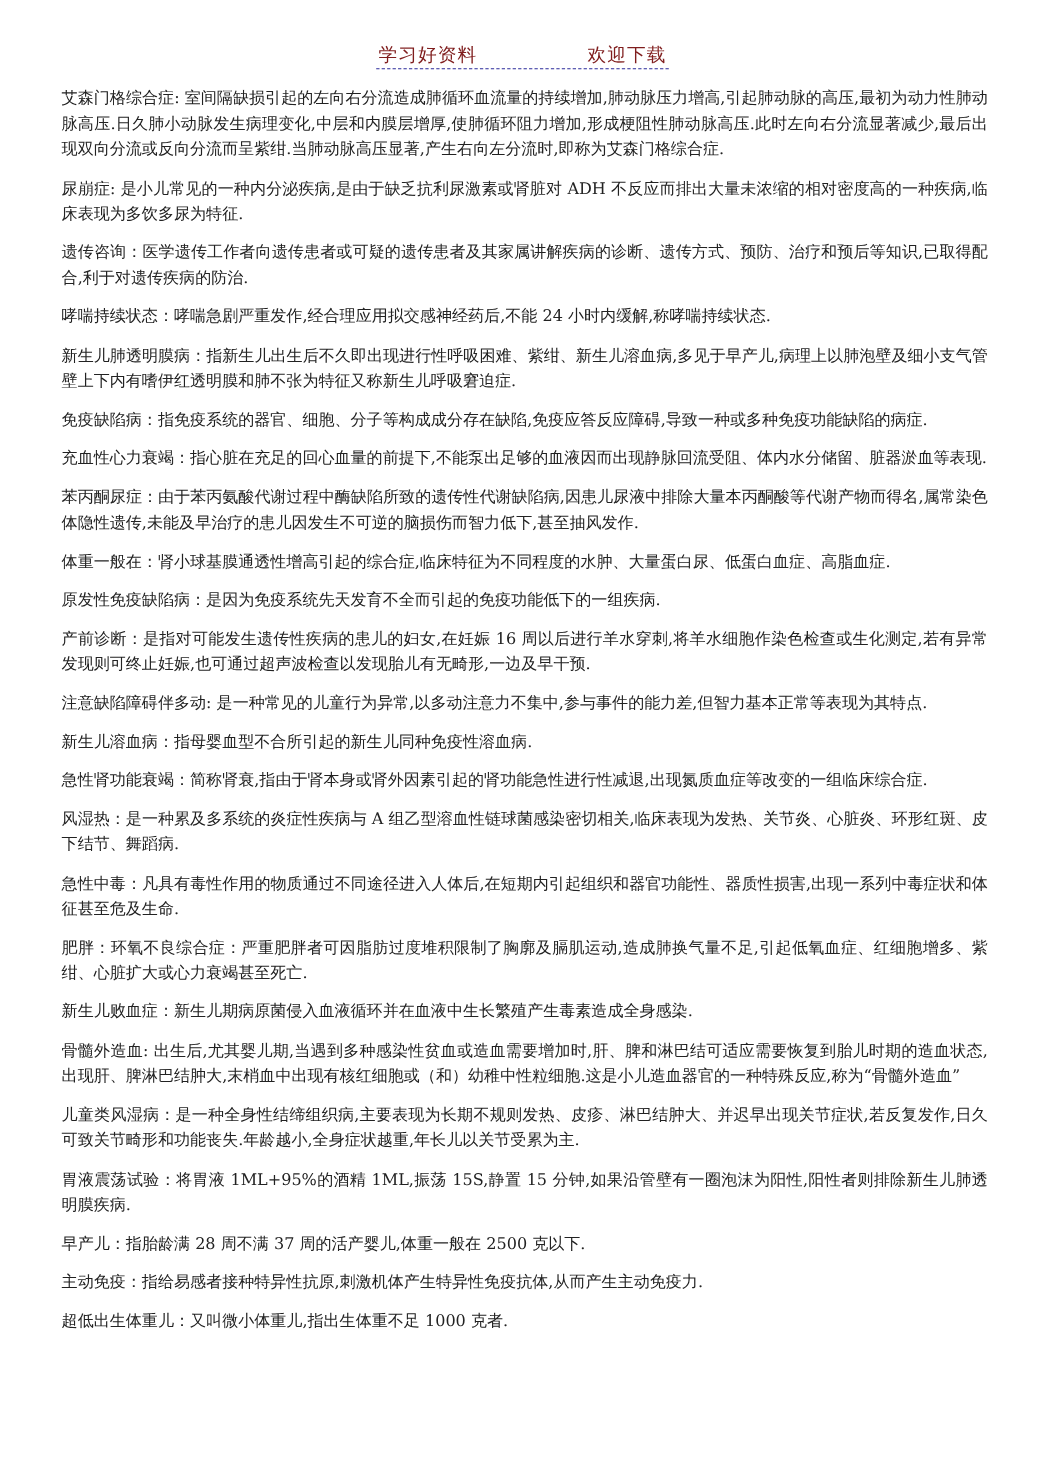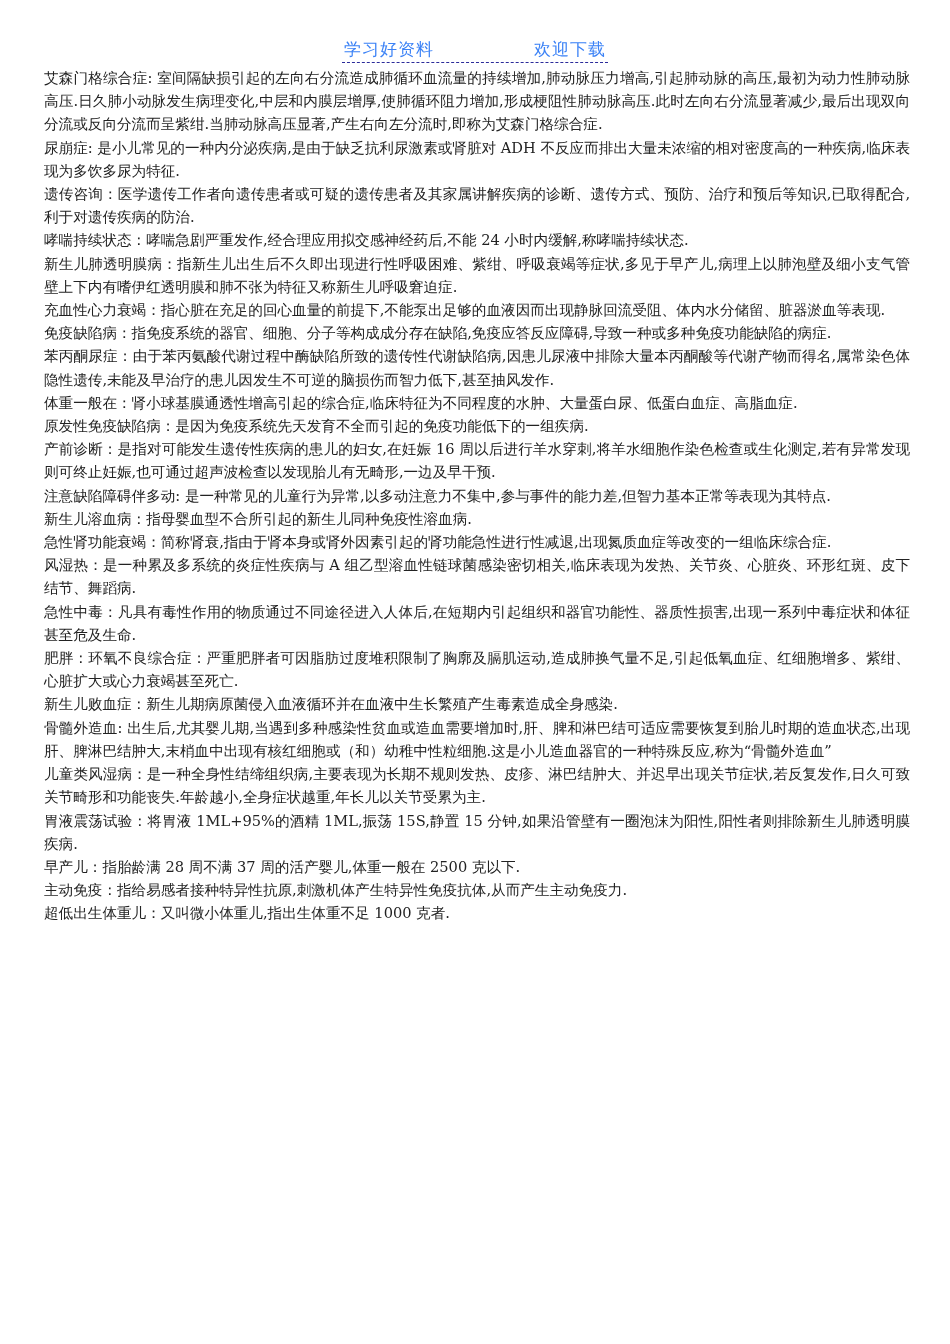--- a/index.html
+++ b/index.html
@@ -7,48 +7,48 @@
     width: 950px; height: 1344px; position: relative; overflow: hidden;
     font-family: "DejaVu Serif", "Liberation Serif", serif;
     color: #222222;
   }
   .header {
     position: absolute; top: 38px; left: 0; width: 950px;
     text-align: center;
   }
   .header-inner {
     display: inline-block;
-    font-size: 17px; color: #3b82f6;
+    font-size: 17px; color: #7f1d1d;
     border-bottom: 1.5px dashed #2b2b9a;
     padding: 0 2px 1px 2px;
     letter-spacing: 1px;
   }
   .header-inner .gap { display: inline-block; width: 100px; }
   .content {
     position: absolute; top: 66px; left: 44px; width: 866px;
     font-size: 14.6px; line-height: 23.2px;
     text-align: justify;
   }
-  .entry { margin: 0; }
+  .entry { margin: 12px; }
 </style>
 </head>
 <body>
 
 <div class="header">
   <span class="header-inner"><span>学习好资料</span><span class="gap"></span><span>欢迎下载</span></span>
 </div>
 
 <div class="content" id="content">
     <p class="entry"><span>艾森门格综合症</span><span>: </span><span>室间隔缺损引起的左向右分流造成肺循环血流量的持续增加,肺动脉压力增高,引起肺动脉的高压,最初为动力性肺动脉高压.日久肺小动脉发生病理变化,中层和内膜层增厚,使肺循环阻力增加,形成梗阻性肺动脉高压.此时左向右分流显著减少,最后出现双向分流或反向分流而呈紫绀.当肺动脉高压显著,产生右向左分流时,即称为艾森门格综合症.</span></p>
     <p class="entry"><span>尿崩症</span><span>: </span><span>是小儿常见的一种内分泌疾病,是由于缺乏抗利尿激素或肾脏对 ADH 不反应而排出大量未浓缩的相对密度高的一种疾病,临床表现为多饮多尿为特征.</span></p>
     <p class="entry"><span>遗传咨询</span><span>：</span><span>医学遗传工作者向遗传患者或可疑的遗传患者及其家属讲解疾病的诊断、遗传方式、预防、治疗和预后等知识,已取得配合,利于对遗传疾病的防治.</span></p>
     <p class="entry"><span>哮喘持续状态</span><span>：</span><span>哮喘急剧严重发作,经合理应用拟交感神经药后,不能 24 小时内缓解,称哮喘持续状态.</span></p>
-    <p class="entry"><span>新生儿肺透明膜病</span><span>：</span><span>指新生儿出生后不久即出现进行性呼吸困难、紫绀、呼吸衰竭等症状,多见于早产儿,病理上以肺泡壁及细小支气管壁上下内有嗜伊红透明膜和肺不张为特征又称新生儿呼吸窘迫症.</span></p>
+    <p class="entry"><span>新生儿肺透明膜病</span><span>：</span><span>指新生儿出生后不久即出现进行性呼吸困难、紫绀、新生儿溶血病,多见于早产儿,病理上以肺泡壁及细小支气管壁上下内有嗜伊红透明膜和肺不张为特征又称新生儿呼吸窘迫症.</span></p>
+    <p class="entry"><span>免疫缺陷病</span><span>：</span><span>指免疫系统的器官、细胞、分子等构成成分存在缺陷,免疫应答反应障碍,导致一种或多种免疫功能缺陷的病症.</span></p>
     <p class="entry"><span>充血性心力衰竭</span><span>：</span><span>指心脏在充足的回心血量的前提下,不能泵出足够的血液因而出现静脉回流受阻、体内水分储留、脏器淤血等表现.</span></p>
-    <p class="entry"><span>免疫缺陷病</span><span>：</span><span>指免疫系统的器官、细胞、分子等构成成分存在缺陷,免疫应答反应障碍,导致一种或多种免疫功能缺陷的病症.</span></p>
     <p class="entry"><span>苯丙酮尿症</span><span>：</span><span>由于苯丙氨酸代谢过程中酶缺陷所致的遗传性代谢缺陷病,因患儿尿液中排除大量本丙酮酸等代谢产物而得名,属常染色体隐性遗传,未能及早治疗的患儿因发生不可逆的脑损伤而智力低下,甚至抽风发作.</span></p>
     <p class="entry"><span>体重一般在</span><span>：</span><span>肾小球基膜通透性增高引起的综合症,临床特征为不同程度的水肿、大量蛋白尿、低蛋白血症、高脂血症.</span></p>
     <p class="entry"><span>原发性免疫缺陷病</span><span>：</span><span>是因为免疫系统先天发育不全而引起的免疫功能低下的一组疾病.</span></p>
     <p class="entry"><span>产前诊断</span><span>：</span><span>是指对可能发生遗传性疾病的患儿的妇女,在妊娠 16 周以后进行羊水穿刺,将羊水细胞作染色检查或生化测定,若有异常发现则可终止妊娠,也可通过超声波检查以发现胎儿有无畸形,一边及早干预.</span></p>
     <p class="entry"><span>注意缺陷障碍伴多动</span><span>: </span><span>是一种常见的儿童行为异常,以多动注意力不集中,参与事件的能力差,但智力基本正常等表现为其特点.</span></p>
     <p class="entry"><span>新生儿溶血病</span><span>：</span><span>指母婴血型不合所引起的新生儿同种免疫性溶血病.</span></p>
     <p class="entry"><span>急性肾功能衰竭</span><span>：</span><span>简称肾衰,指由于肾本身或肾外因素引起的肾功能急性进行性减退,出现氮质血症等改变的一组临床综合症.</span></p>
     <p class="entry"><span>风湿热</span><span>：</span><span>是一种累及多系统的炎症性疾病与 A 组乙型溶血性链球菌感染密切相关,临床表现为发热、关节炎、心脏炎、环形红斑、皮下结节、舞蹈病.</span></p>
     <p class="entry"><span>急性中毒</span><span>：</span><span>凡具有毒性作用的物质通过不同途径进入人体后,在短期内引起组织和器官功能性、器质性损害,出现一系列中毒症状和体征甚至危及生命.</span></p>
     <p class="entry"><span>肥胖</span><span>：</span><span>环氧不良综合症：严重肥胖者可因脂肪过度堆积限制了胸廓及膈肌运动,造成肺换气量不足,引起低氧血症、红细胞增多、紫绀、心脏扩大或心力衰竭甚至死亡.</span></p>

